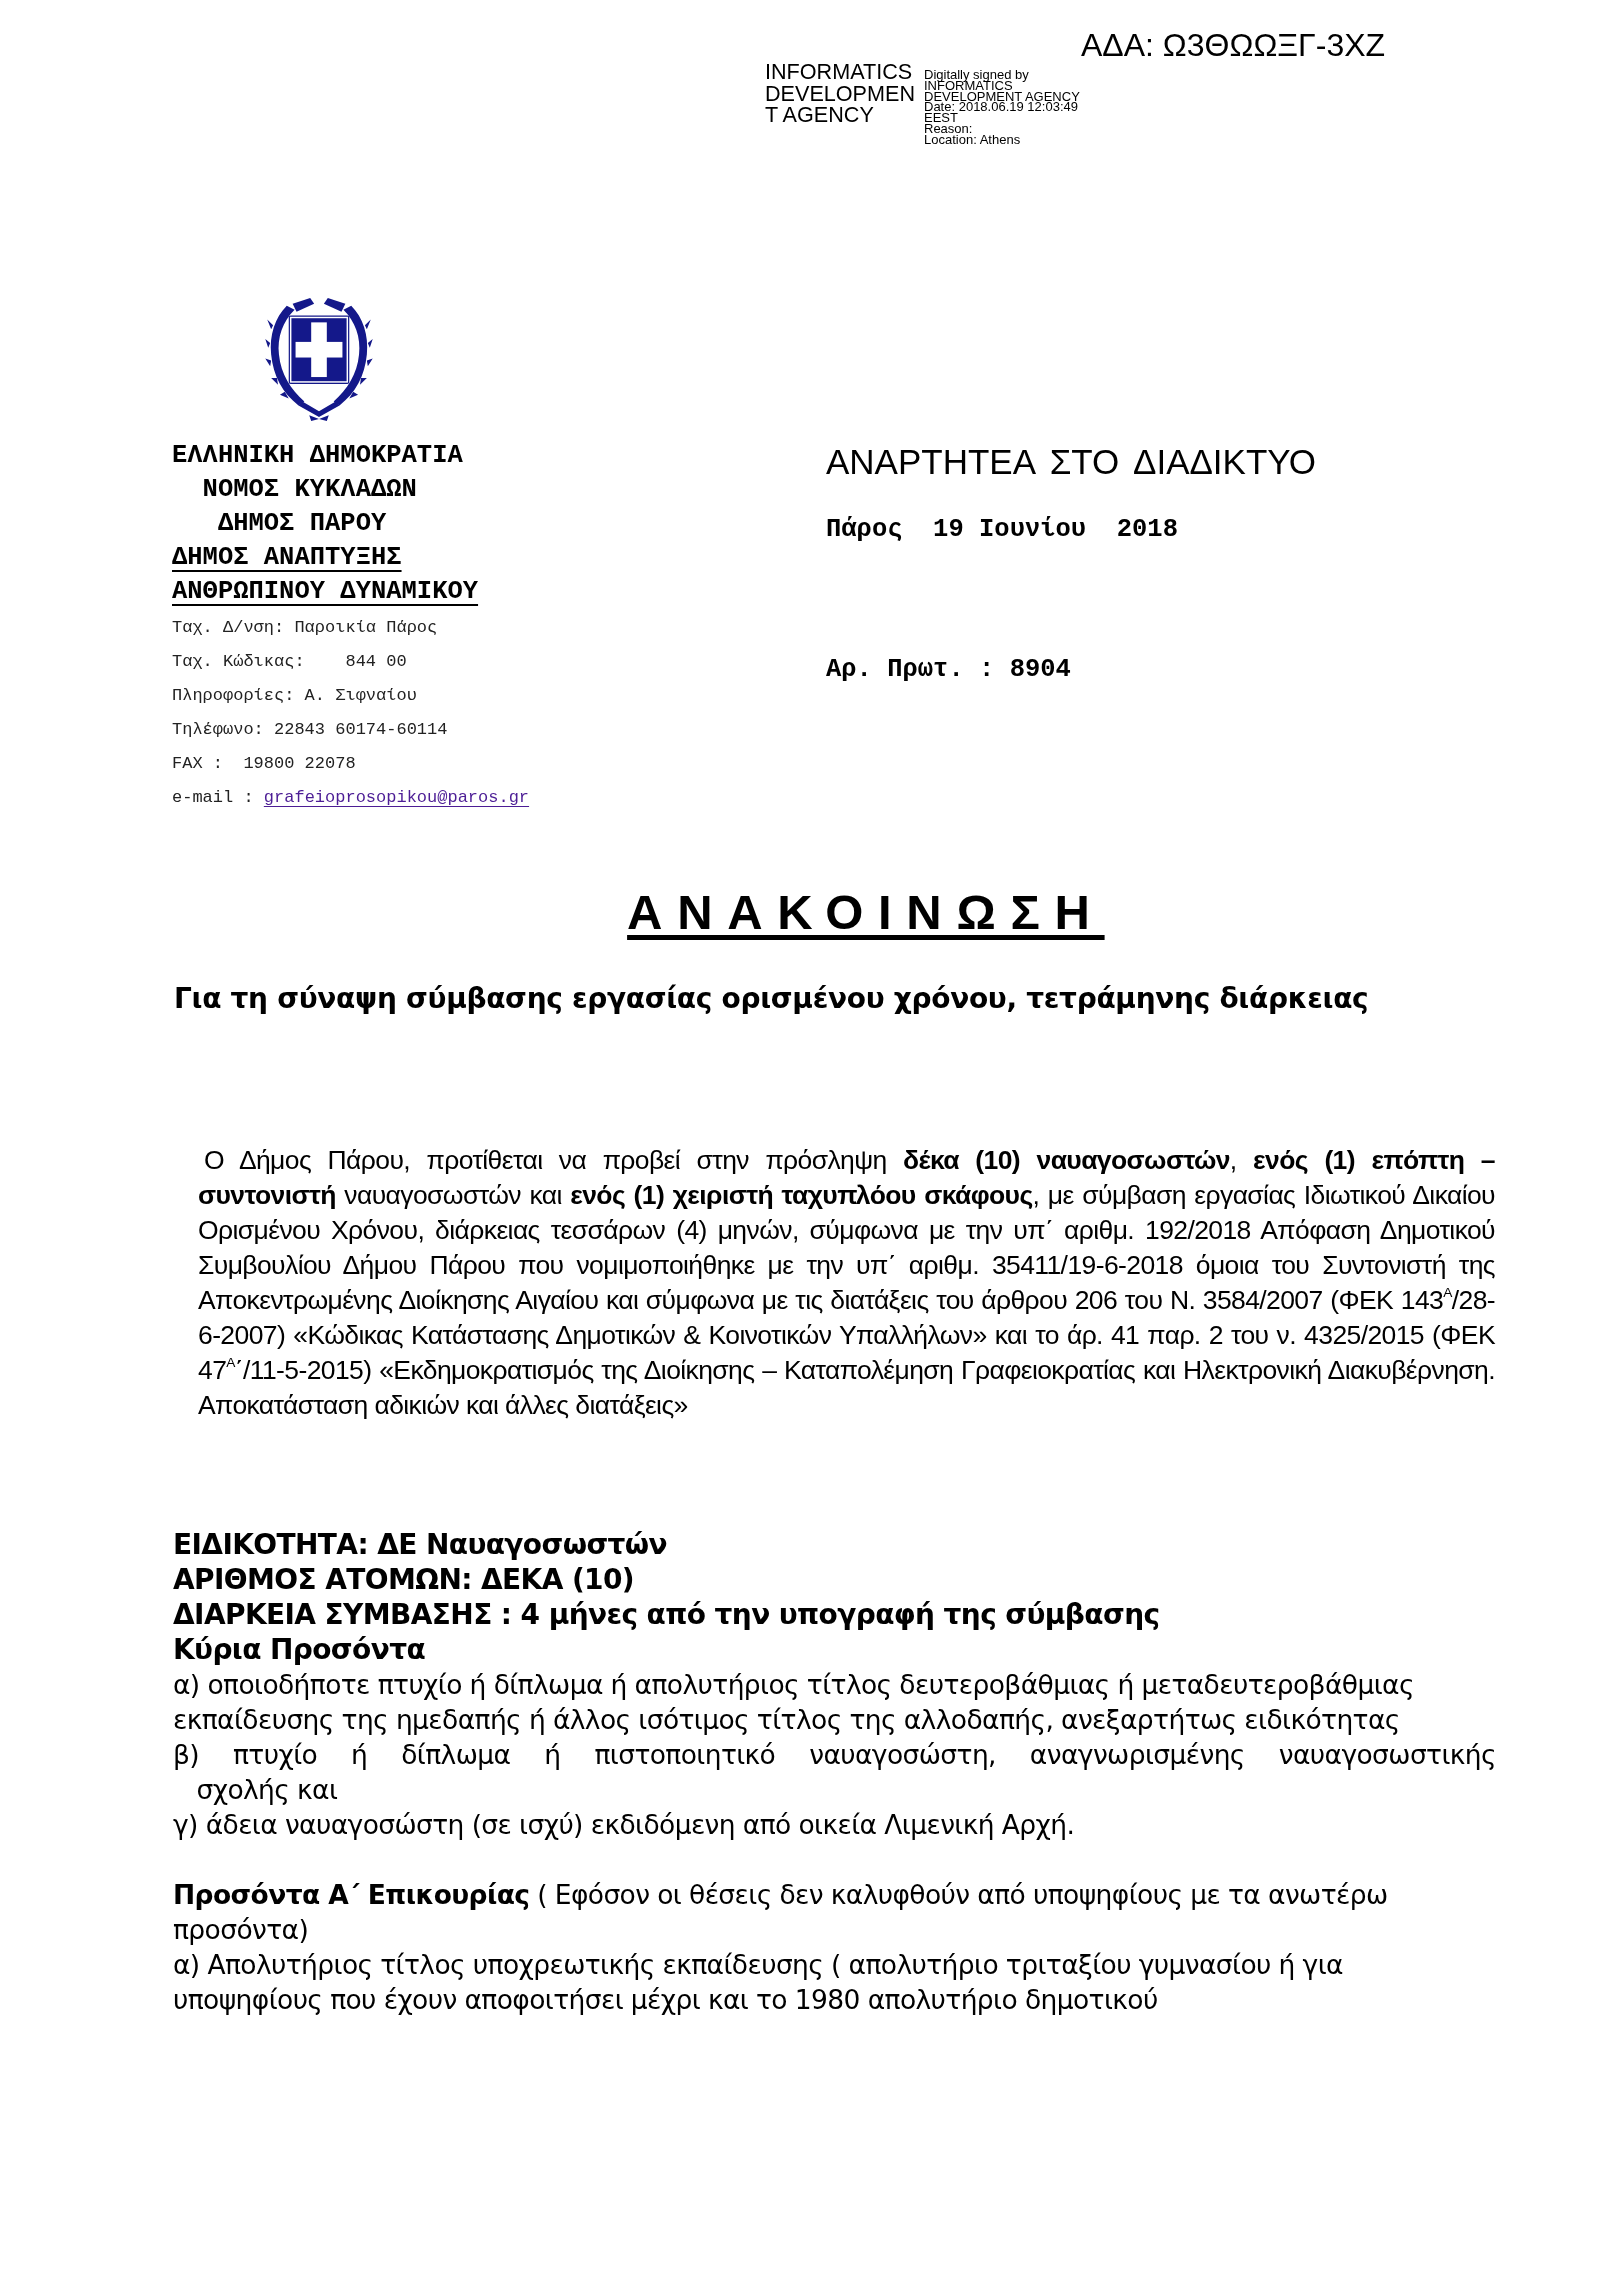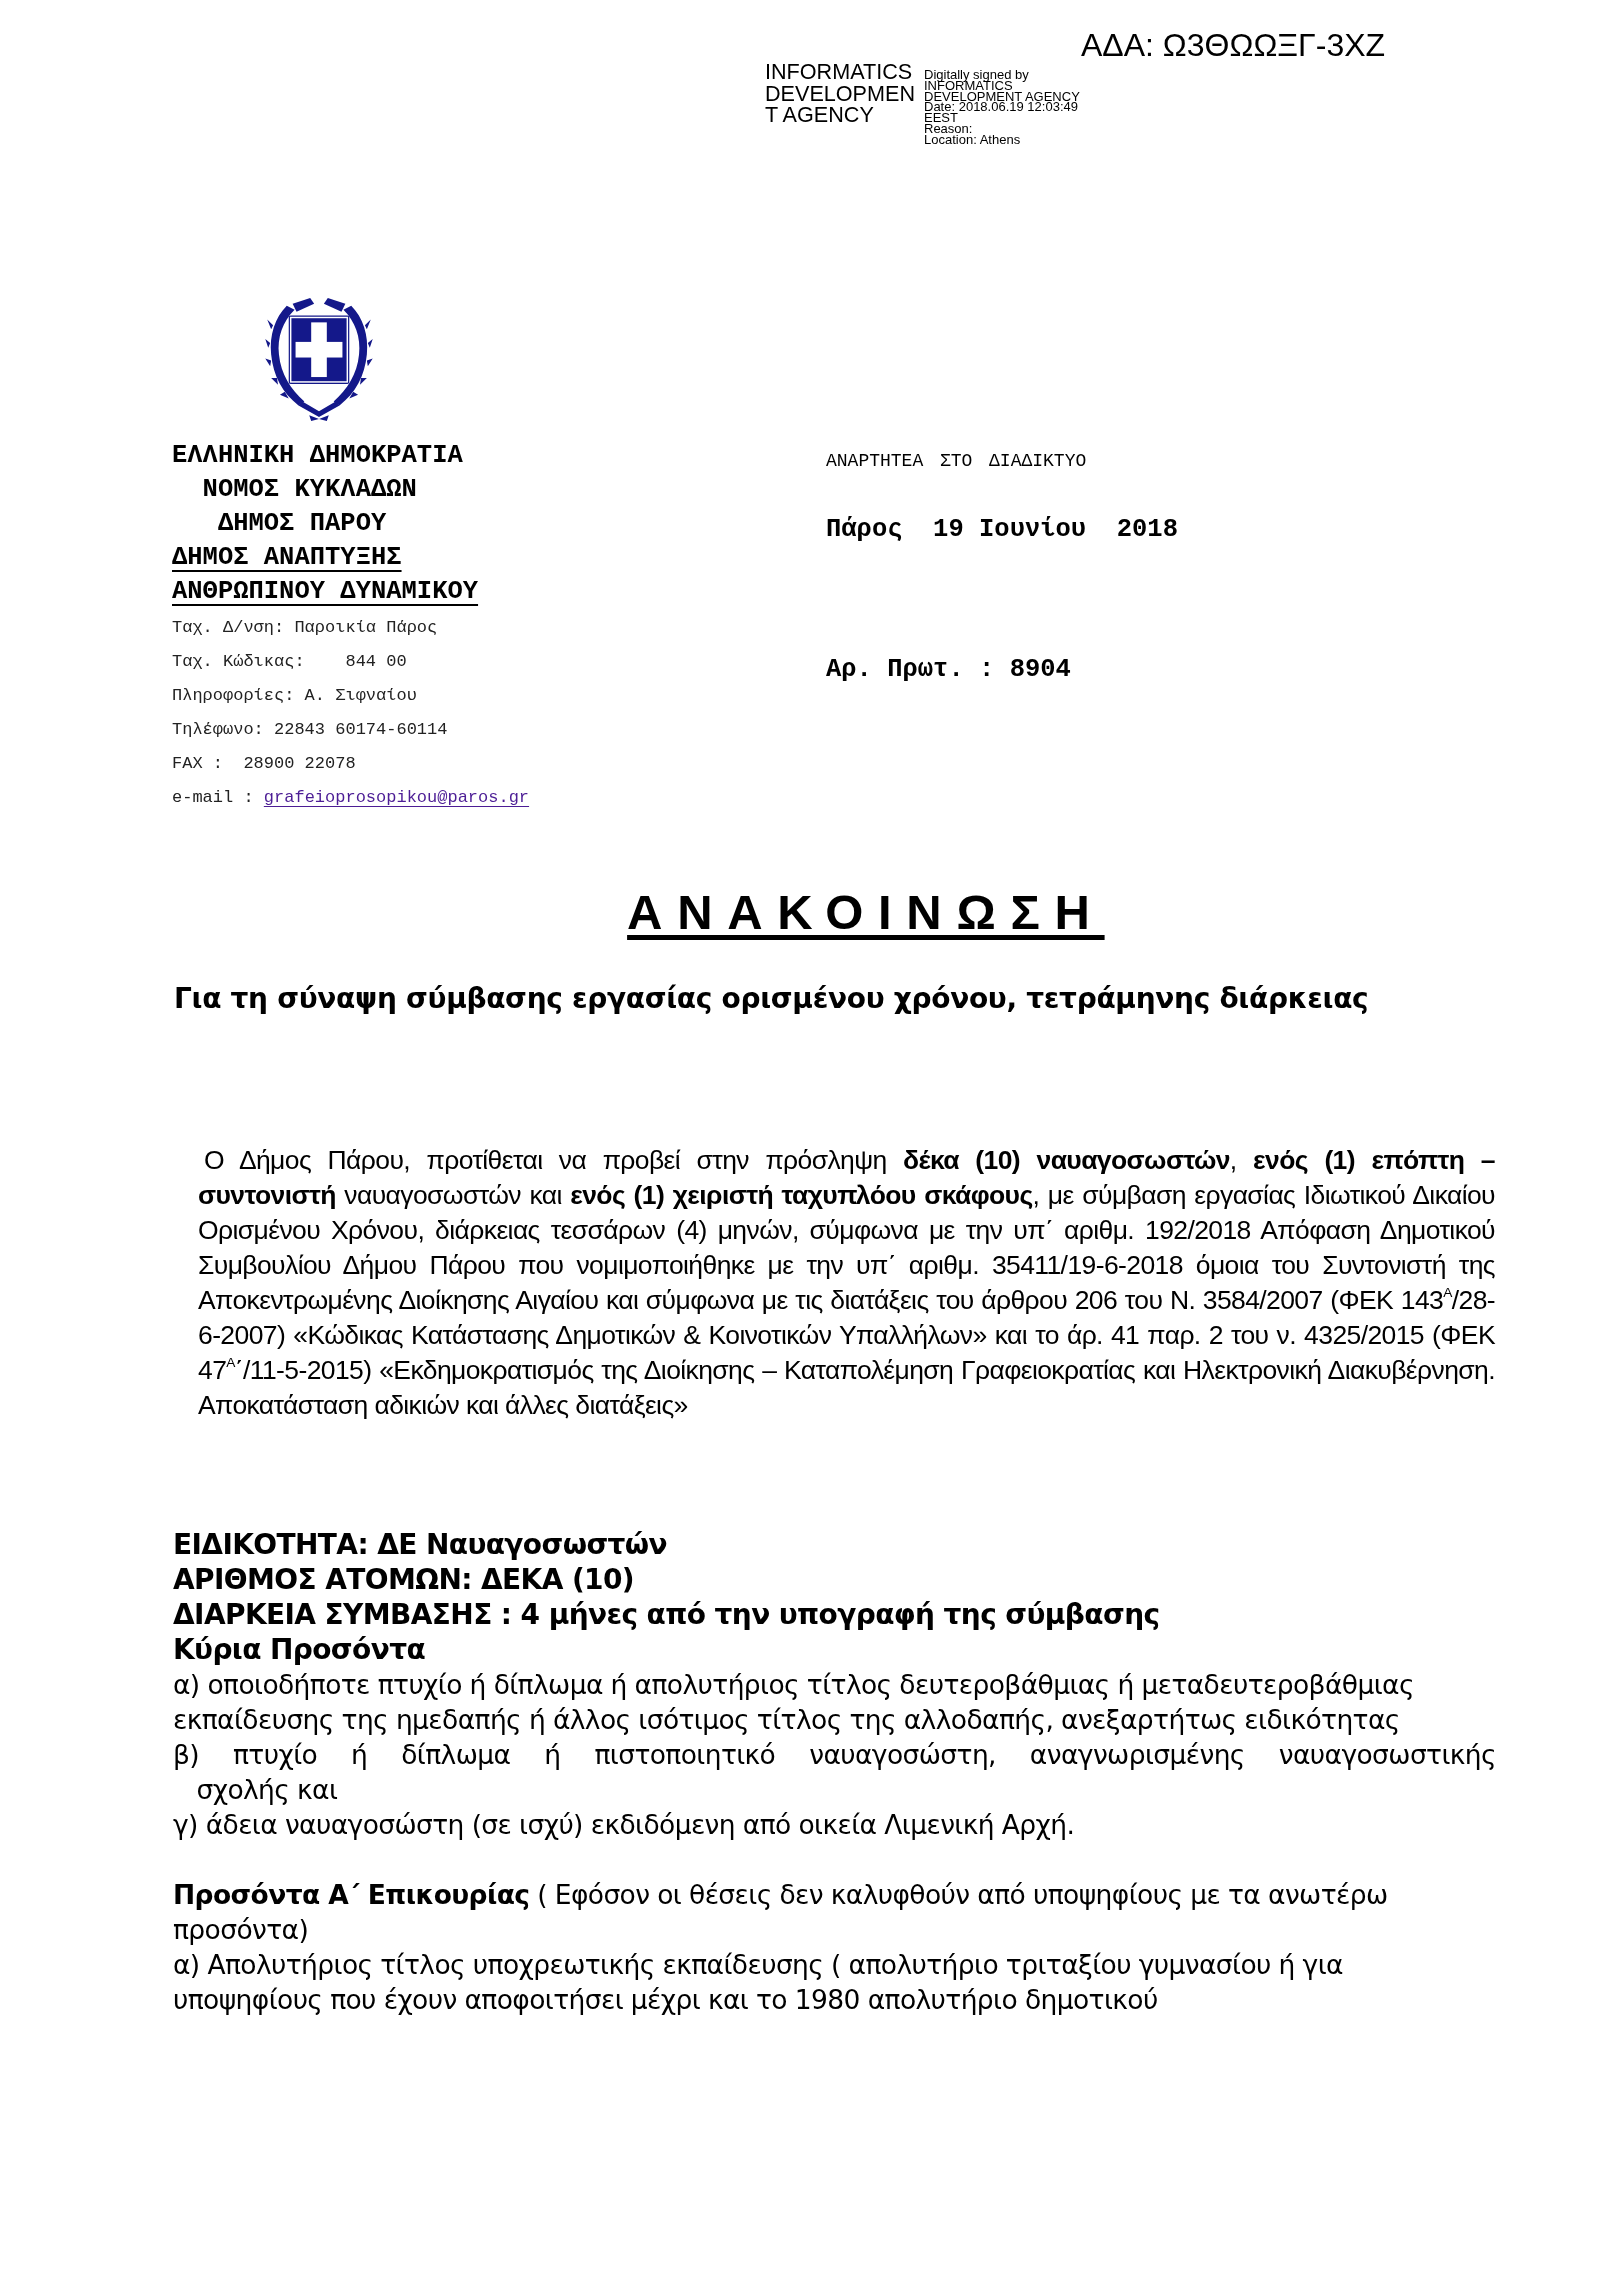--- a/index.html
+++ b/index.html
@@ -19,21 +19,21 @@
 
   
   .hdr { left: 172px; top: 439px; font-family: "Liberation Mono", monospace; font-weight: bold; font-size: 25.5px; line-height: 34px; white-space: pre; }
   .hdr .ul { text-decoration: underline; text-underline-offset: 5.9px; text-decoration-thickness: 2px; }
 
   .contact { left: 172px; top: 611px; font-family: "Liberation Mono", monospace; font-size: 17px; line-height: 34px; white-space: pre; color: #222; }
   .contact a { color: #4c1d95; text-decoration: underline; text-underline-offset: 3.9px; }
 
   
   .rhdr { left: 826px; top: 410px; white-space: pre; }
-  .rhdr .online { font-family: Liberation Mono, monospace; font-size: 18px; line-height: 31px; word-spacing: 5.9px; }
+  .rhdr .online { font-family: Liberation Sans, sans-serif; font-size: 35px; line-height: 31px; word-spacing: 5.9px; }
   .rhdr .mono { font-family: "Liberation Mono", monospace; font-weight: bold; font-size: 25.5px; line-height: 34px; }
 
   
   .title { left: 0; width: 1621px; top: 884px; text-align: center; font-family: "Liberation Sans", sans-serif; font-weight: bold; font-size: 49px; letter-spacing: 14.7px; margin-left: 48px; }
   .title span { text-decoration: underline; text-decoration-thickness: 4.9px; text-underline-offset: 5.9px; padding-left: 14.7px; }
 
   .subtitle { left: 174px; top: 982px; width: 1294px; font-family: "DejaVu Sans", sans-serif; font-weight: bold; font-size: 28px; white-space: nowrap; letter-spacing: -0.3px; }
 
   
   .para { left: 198px; top: 1143px; width: 1297px; font-family: Liberation Sans, sans-serif; font-size: 26.5px; line-height: 35px; text-align: justify; text-indent: 5.9px; letter-spacing: -0.6px; }
@@ -87,21 +87,21 @@
     </g>
 
     <rect x="26" y="22" width="58" height="66" fill="none" stroke="#ffffff" stroke-width="1.5"></rect>
     <rect x="47" y="27" width="16" height="56" fill="#ffffff"></rect>
     <rect x="31" y="47" width="48" height="16" fill="#ffffff"></rect>
   </svg>
 </div>
 
 <div class="abs hdr"><div>ΕΛΛΗΝΙΚΗ ΔΗΜΟΚΡΑΤΙΑ</div><div>  ΝΟΜΟΣ ΚΥΚΛΑΔΩΝ</div><div>   ΔΗΜΟΣ ΠΑΡΟΥ</div><div><span class="ul">ΔΗΜΟΣ ΑΝΑΠΤΥΞΗΣ</span></div><div><span class="ul">ΑΝΘΡΩΠΙΝΟΥ ΔΥΝΑΜΙΚΟΥ</span></div></div>
 
-<div class="abs contact"><div>Ταχ. Δ/νση: Παροικία Πάρος</div><div>Ταχ. Κώδικας:    844 00</div><div>Πληροφορίες: Α. Σιφναίου</div><div>Τηλέφωνο: 22843 60174-60114</div><div>FAX :  28900 22078</div><div><span>e-mail : </span><a>grafeioprosopikou@paros.gr</a></div></div>
+<div class="abs contact"><div>Ταχ. Δ/νση: Παροικία Πάρος</div><div>Ταχ. Κώδικας:    844 00</div><div>Πληροφορίες: Α. Σιφναίου</div><div>Τηλέφωνο: 22843 60174-60114</div><div>FAX :  19800 22078</div><div><span>e-mail : </span><a>grafeioprosopikou@paros.gr</a></div></div>
 
 <div class="abs rhdr">
   <div class="online">ΑΝΑΡΤΗΤΕΑ ΣΤΟ ΔΙΑΔΙΚΤΥΟ</div>
   <div class="mono">Πάρος  19 Ιουνίου  2018</div>
   <div class="mono" style="height:34px;"></div>
   <div class="mono">Αρ. Πρωτ. : 8904</div>
 </div>
 
 <div class="abs title"><span>ΑΝΑΚΟΙΝΩΣΗ</span></div>
 

